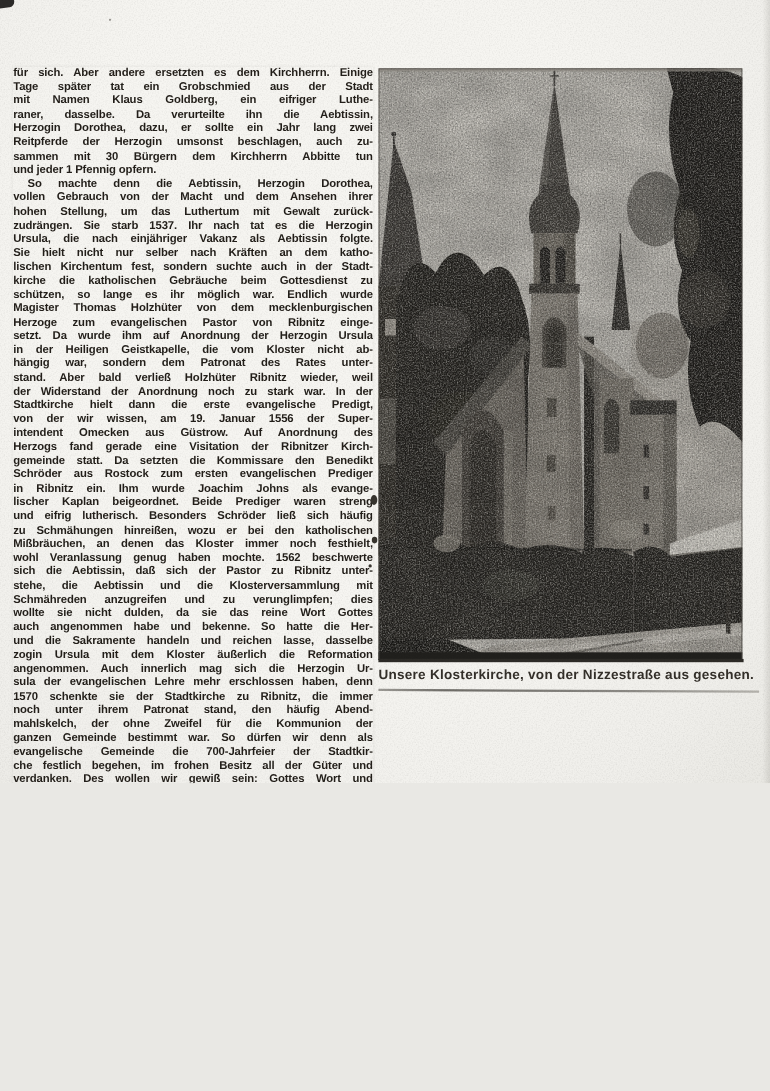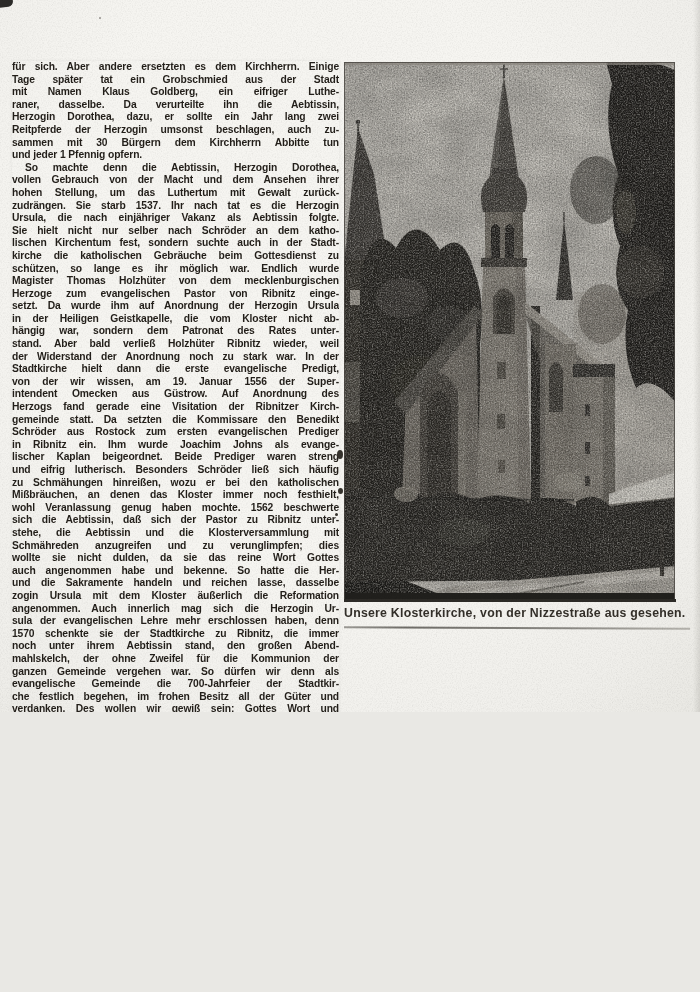--- a/index.html
+++ b/index.html
@@ -56,21 +56,21 @@
         <div class="line" data-name="article-line">Reitpferde der Herzogin umsonst beschlagen, auch zu-</div>
         <div class="line" data-name="article-line">sammen mit 30 Bürgern dem Kirchherrn Abbitte tun</div>
         <div class="line last-line" data-name="article-line">und jeder 1 Pfennig opfern.</div>
       </div>
     <div class="para" data-name="paragraph-2">
         <div class="line" data-name="article-line">So machte denn die Aebtissin, Herzogin Dorothea,</div>
         <div class="line" data-name="article-line">vollen Gebrauch von der Macht und dem Ansehen ihrer</div>
         <div class="line" data-name="article-line">hohen Stellung, um das Luthertum mit Gewalt zurück-</div>
         <div class="line" data-name="article-line">zudrängen. Sie starb 1537. Ihr nach tat es die Herzogin</div>
         <div class="line" data-name="article-line">Ursula, die nach einjähriger Vakanz als Aebtissin folgte.</div>
-        <div class="line" data-name="article-line">Sie hielt nicht nur selber nach Schröder an dem katho-</div>
+        <div class="line" data-name="article-line">Sie hielt nicht nur selber nach Kräften an dem katho-</div>
         <div class="line" data-name="article-line">lischen Kirchentum fest, sondern suchte auch in der Stadt-</div>
         <div class="line" data-name="article-line">kirche die katholischen Gebräuche beim Gottesdienst zu</div>
         <div class="line" data-name="article-line">schützen, so lange es ihr möglich war. Endlich wurde</div>
         <div class="line" data-name="article-line">Magister Thomas Holzhüter von dem mecklenburgischen</div>
         <div class="line" data-name="article-line">Herzoge zum evangelischen Pastor von Ribnitz einge-</div>
         <div class="line" data-name="article-line">setzt. Da wurde ihm auf Anordnung der Herzogin Ursula</div>
         <div class="line" data-name="article-line">in der Heiligen Geistkapelle, die vom Kloster nicht ab-</div>
         <div class="line" data-name="article-line">hängig war, sondern dem Patronat des Rates unter-</div>
         <div class="line" data-name="article-line">stand. Aber bald verließ Holzhüter Ribnitz wieder, weil</div>
         <div class="line" data-name="article-line">der Widerstand der Anordnung noch zu stark war. In der</div>
@@ -89,23 +89,23 @@
         <div class="line" data-name="article-line">sich die Aebtissin, daß sich der Pastor zu Ribnitz unter-</div>
         <div class="line" data-name="article-line">stehe, die Aebtissin und die Klosterversammlung mit</div>
         <div class="line" data-name="article-line">Schmähreden anzugreifen und zu verunglimpfen; dies</div>
         <div class="line" data-name="article-line">wollte sie nicht dulden, da sie das reine Wort Gottes</div>
         <div class="line" data-name="article-line">auch angenommen habe und bekenne. So hatte die Her-</div>
         <div class="line" data-name="article-line">und die Sakramente handeln und reichen lasse, dasselbe</div>
         <div class="line" data-name="article-line">zogin Ursula mit dem Kloster äußerlich die Reformation</div>
         <div class="line" data-name="article-line">angenommen. Auch innerlich mag sich die Herzogin Ur-</div>
         <div class="line" data-name="article-line">sula der evangelischen Lehre mehr erschlossen haben, denn</div>
         <div class="line" data-name="article-line">1570 schenkte sie der Stadtkirche zu Ribnitz, die immer</div>
-        <div class="line" data-name="article-line">noch unter ihrem Aebtissin stand, den großen Abend-</div>
+        <div class="line" data-name="article-line">noch unter ihrem Patronat stand, den häufig Abend-</div>
         <div class="line" data-name="article-line">mahlskelch, der ohne Zweifel für die Kommunion der</div>
-        <div class="line" data-name="article-line">ganzen Gemeinde vergehen war. So dürfen wir denn als</div>
+        <div class="line" data-name="article-line">ganzen Gemeinde bestimmt war. So dürfen wir denn als</div>
         <div class="line" data-name="article-line">evangelische Gemeinde die 700-Jahrfeier der Stadtkir-</div>
         <div class="line" data-name="article-line">che festlich begehen, im frohen Besitz all der Güter und</div>
         <div class="line" data-name="article-line">verdanken. Des wollen wir gewiß sein: Gottes Wort und</div>
         <div class="line last-line" data-name="article-line">Luthers Lehr vergehen nie und nimmermehr.</div>
       </div>
   </div>
 
   <figure class="photo" data-name="church-photo-clipping">
     <svg data-name="church-photo-image" width="331" height="538" viewBox="0 0 331 538" xmlns="http://www.w3.org/2000/svg">
       <defs>

